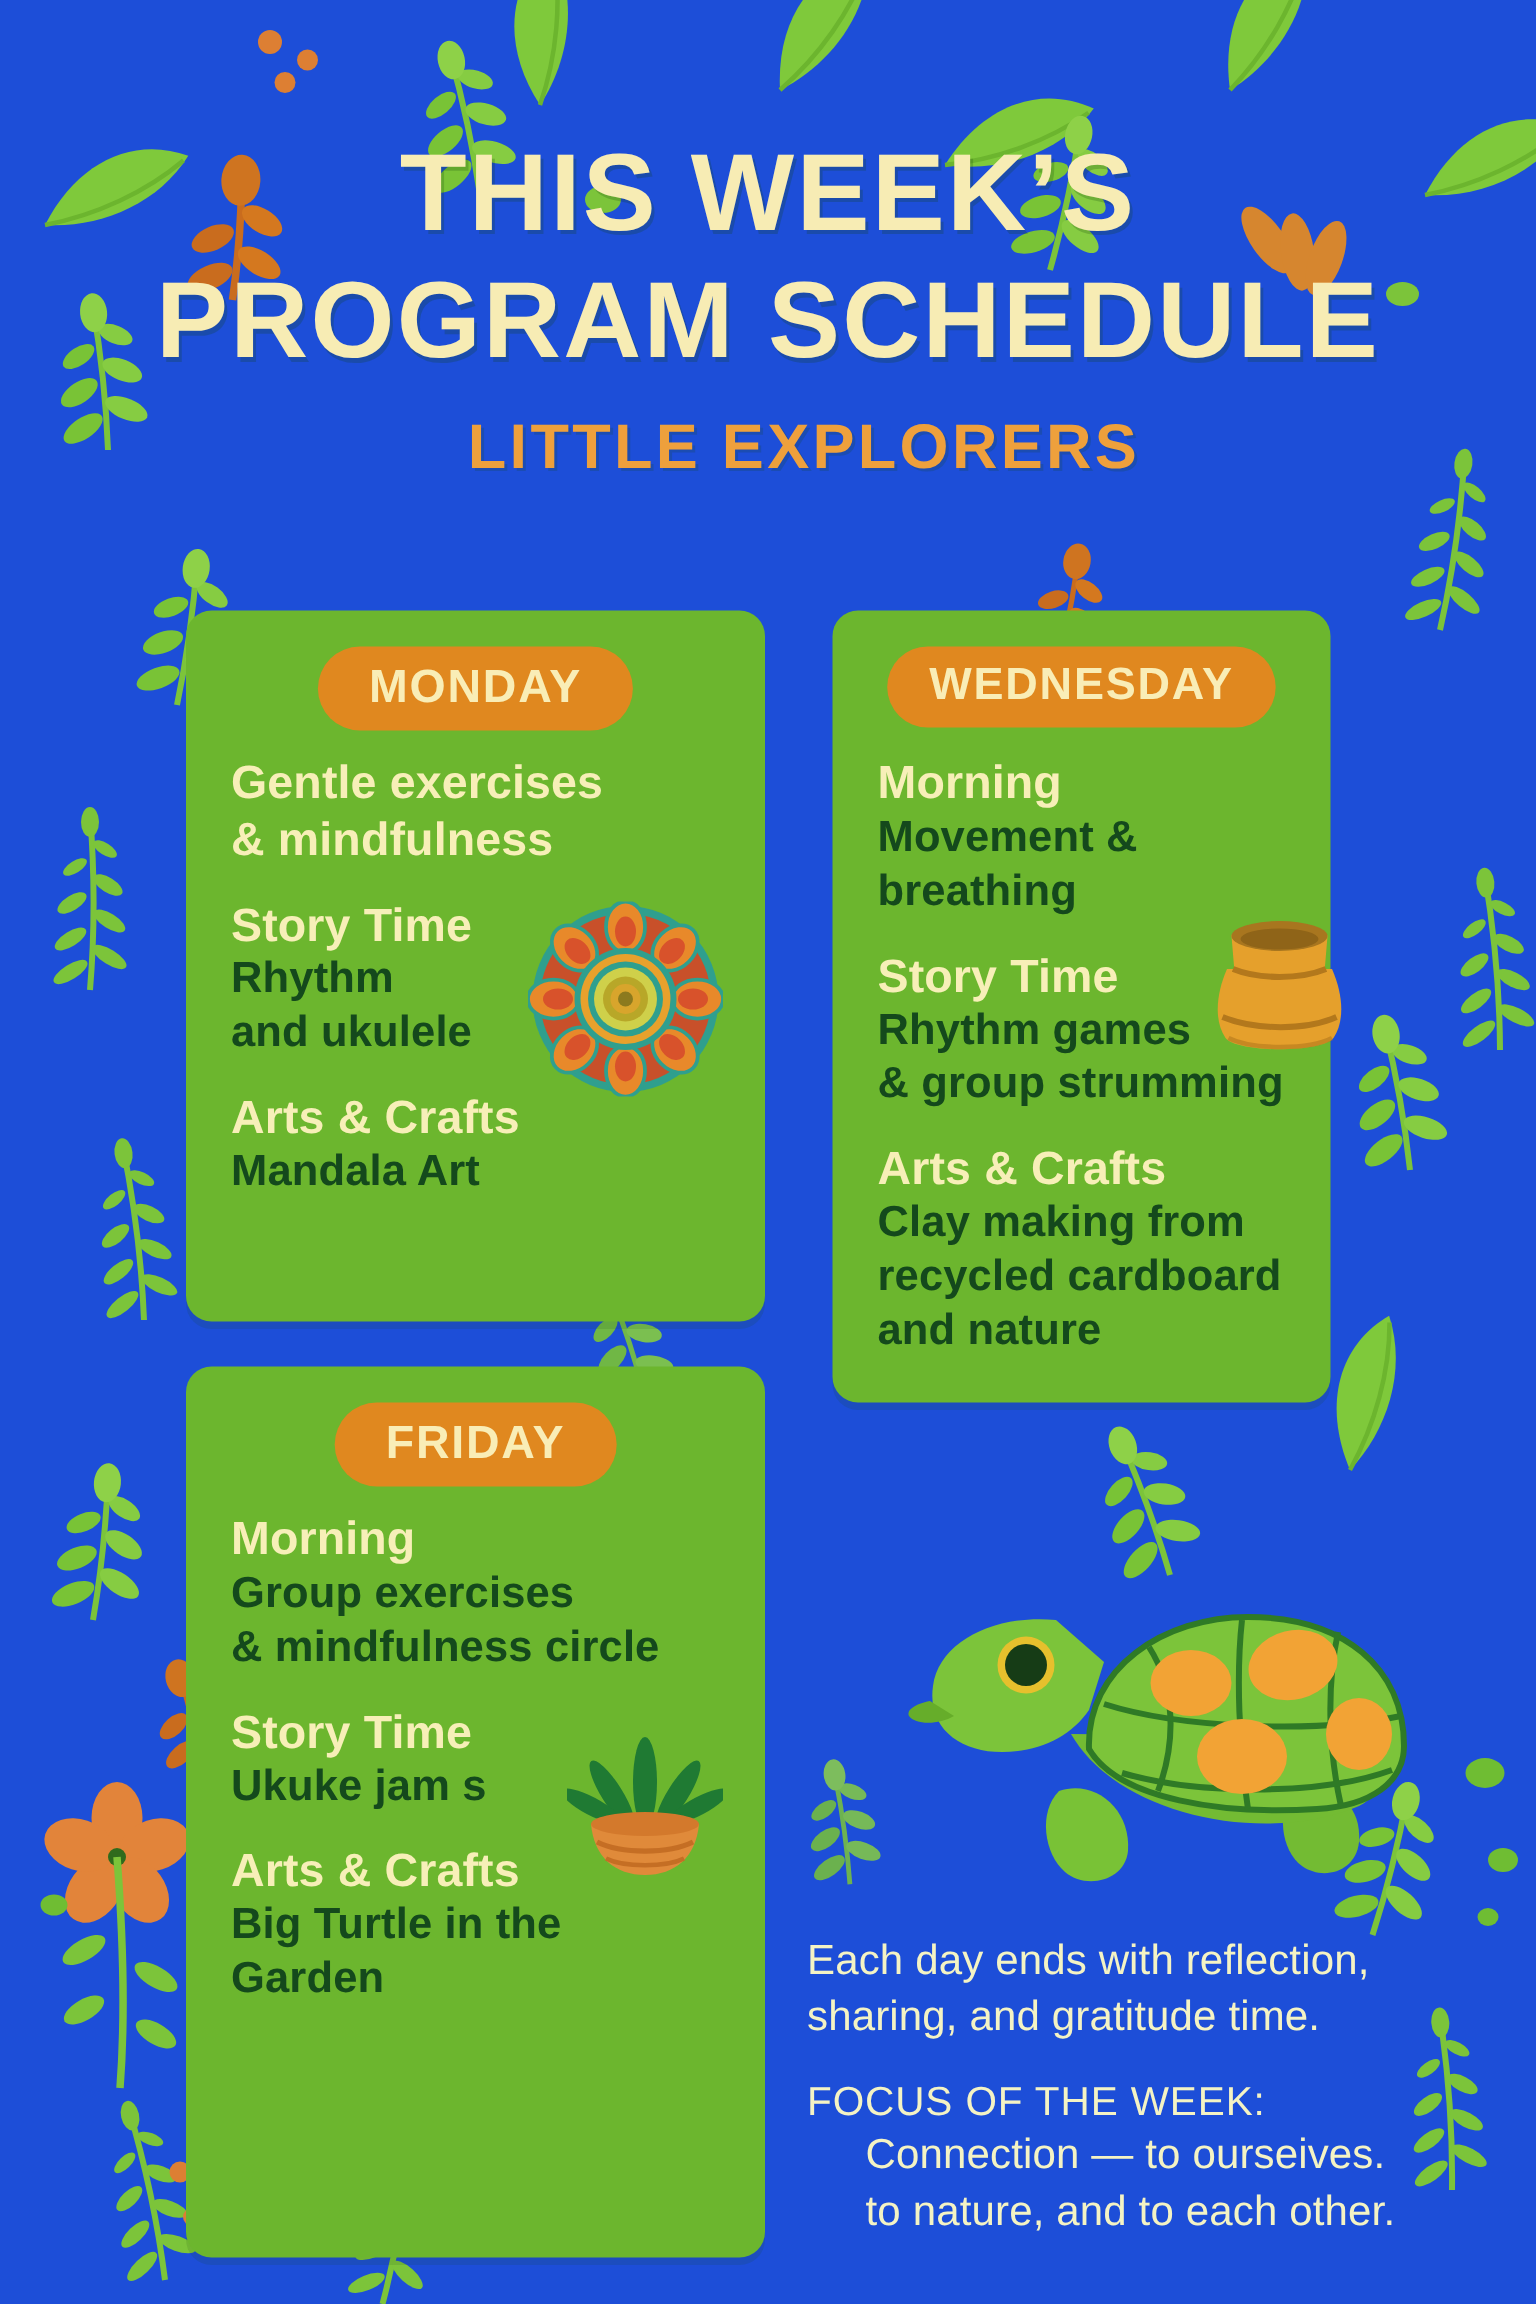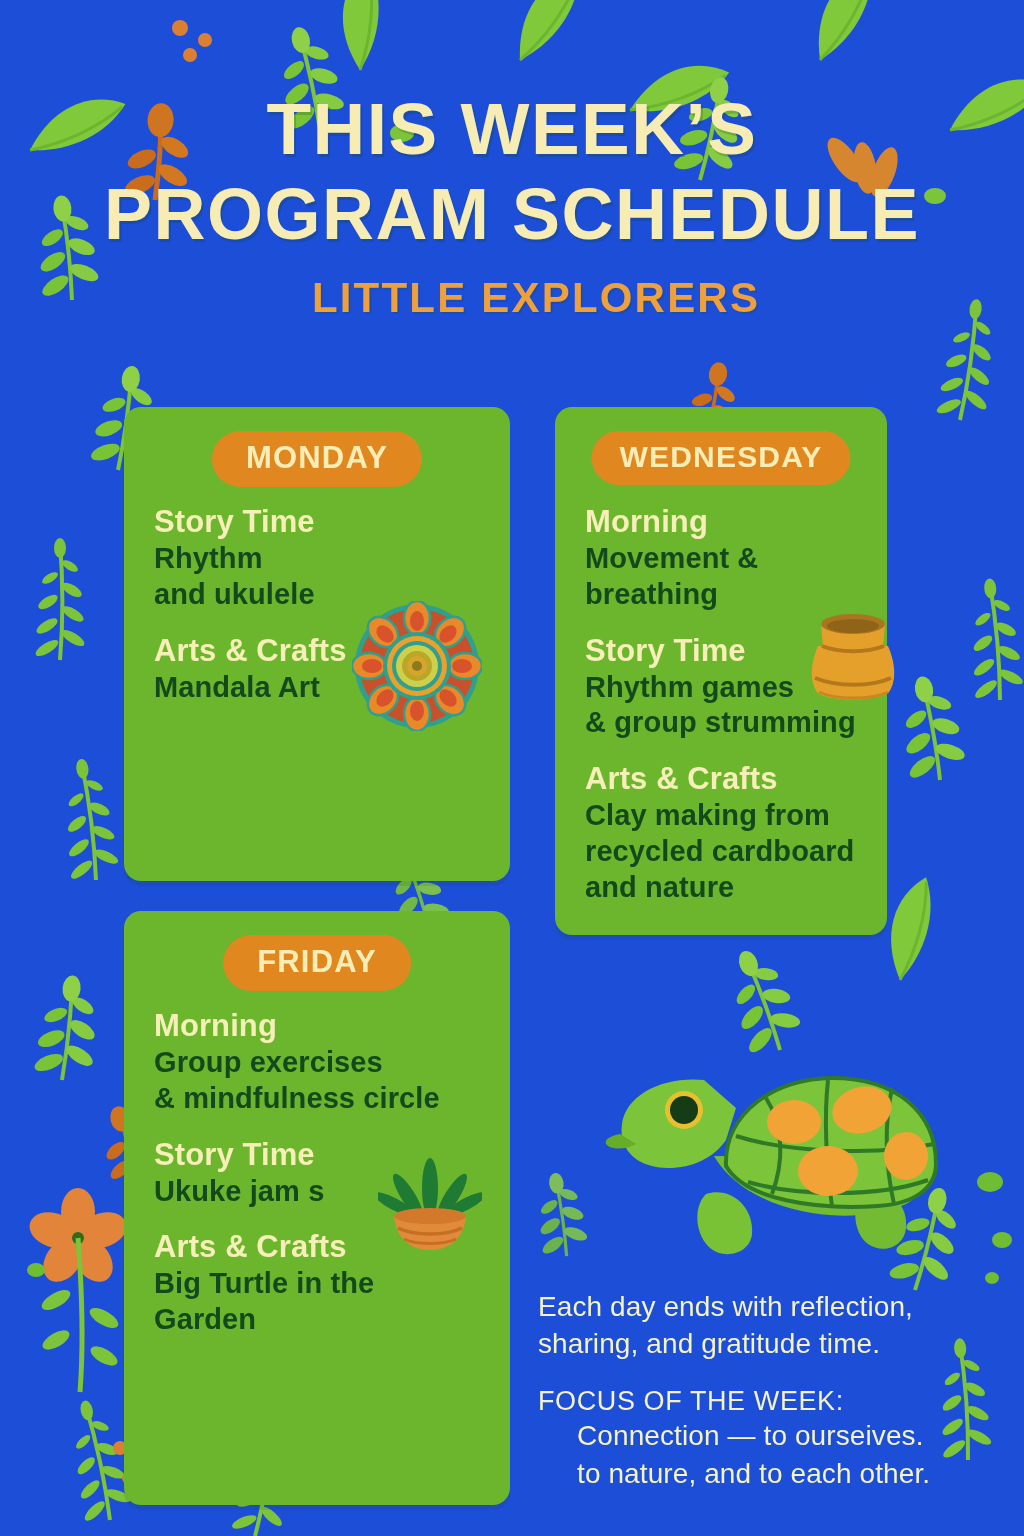--- a/index.html
+++ b/index.html
@@ -264,20 +264,23 @@
   <div id="header">
     <span id="title-line-1">THIS WEEK’S</span>
     <span id="title-line-2">PROGRAM SCHEDULE</span>
     <span id="subtitle">LITTLE EXPLORERS</span>
   </div>
 
   <div class="card" id="card-monday">
     <div class="day-badge">MONDAY</div>
     <div class="entries">
       <div class="entry">
+        <div class="entry-title multiline">Gentle exercises<br>&amp; mindfulness</div>
+      </div>
+      <div class="entry">
         <div class="entry-title">Story Time</div>
         <div class="entry-detail multiline">Rhythm<br>and ukulele</div>
       </div>
       <div class="entry">
         <div class="entry-title">Arts &amp; Crafts</div>
         <div class="entry-detail multiline">Mandala Art</div>
       </div>
     </div>
   </div>
 

